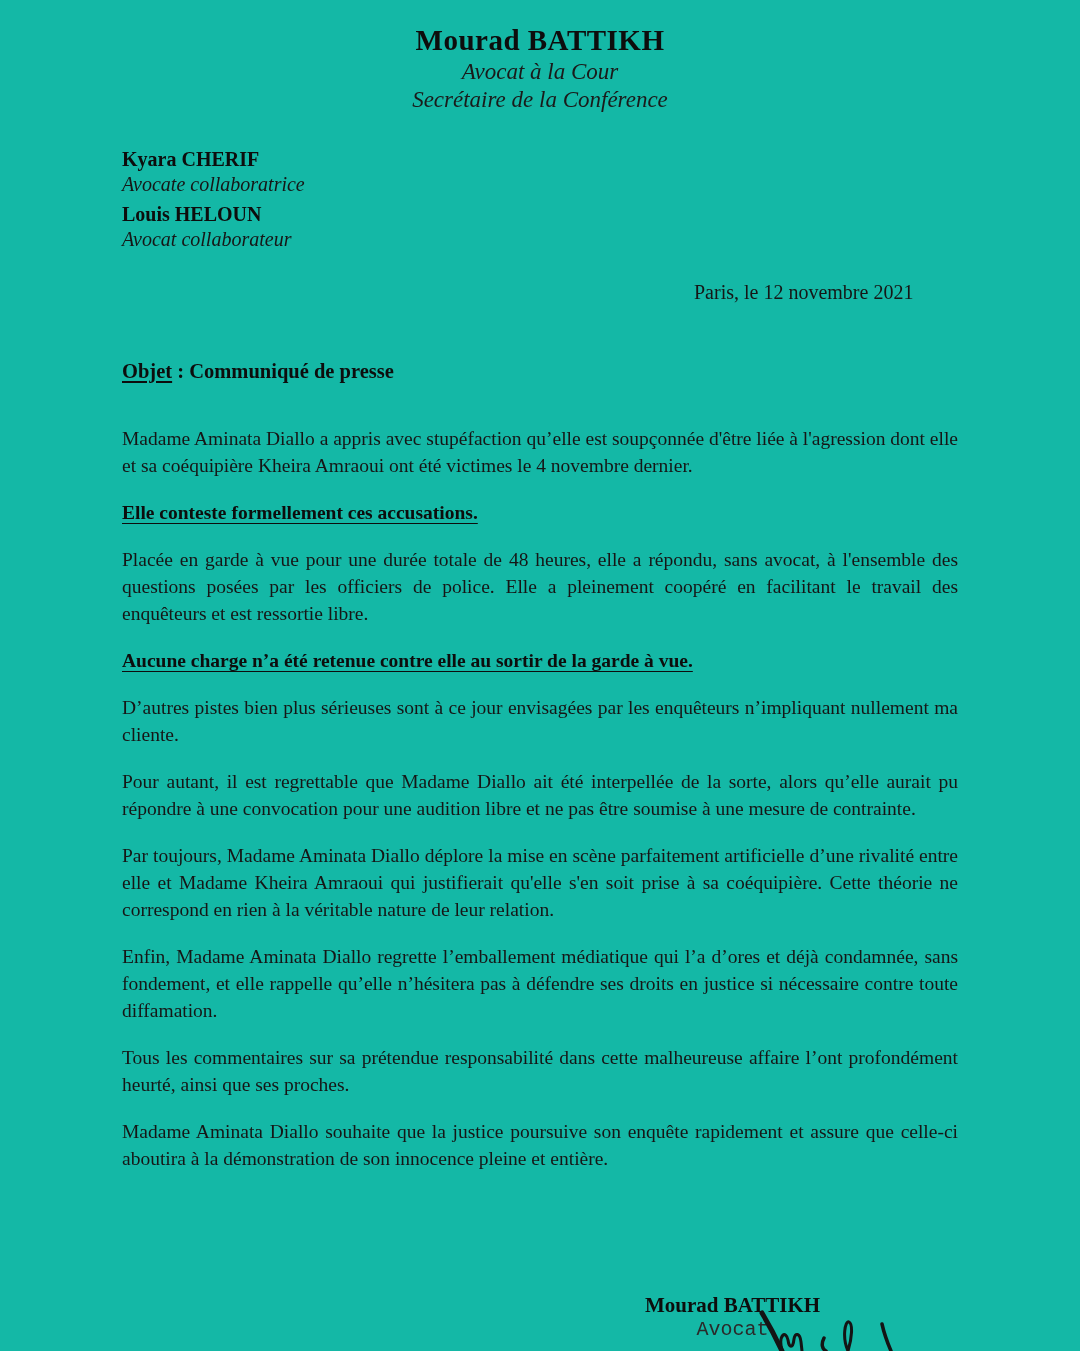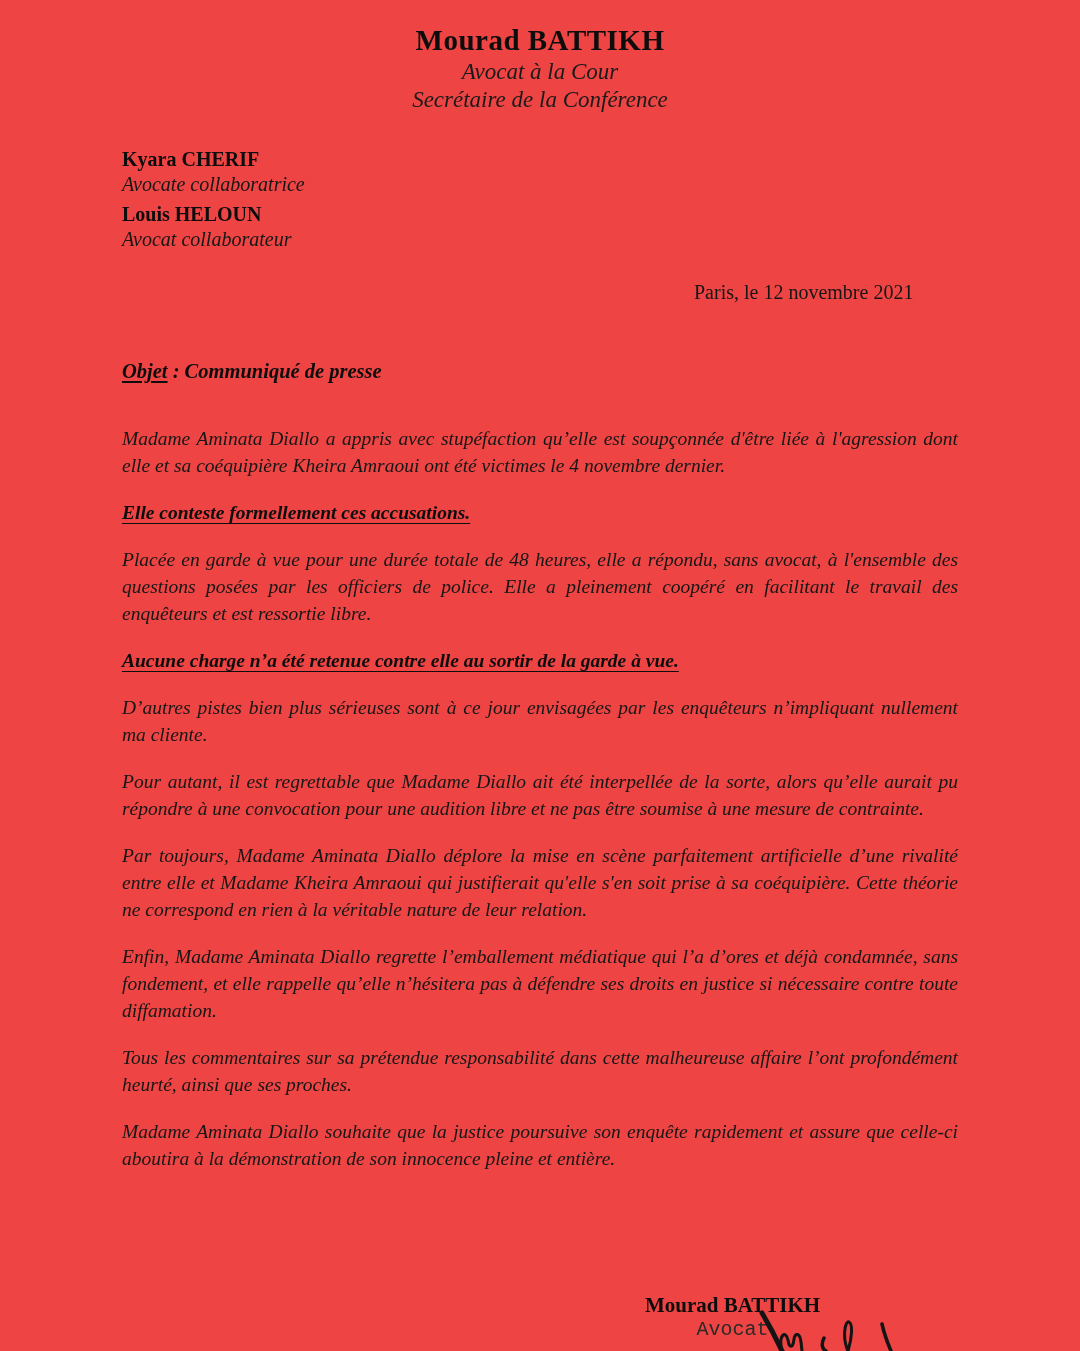--- a/index.html
+++ b/index.html
@@ -1,36 +1,36 @@
 <!DOCTYPE html>
 <html><head>
 <meta charset="utf-8">
 <style>
   html,body{margin:0;padding:0;background:#ffffff;}
   .page{
     position:relative;
     width:1080px;height:1351px;
-    background:#ef4444;
+    background:#14b8a6;
     overflow:hidden;
     font-family:"Liberation Serif","DejaVu Serif",serif;
     color:#161616;
   }
   
   .lh-center{position:absolute;top:22px;left:0;width:100%;text-align:center;}
   .lh-name{font-size:29px;font-weight:bold;line-height:36px;letter-spacing:.5px;color:#0d0d0d;}
   .lh-sub{font-size:23px;font-style:italic;line-height:28px;color:#1a1a1a;}
   .collab{position:absolute;left:122px;}
   .collab-1{top:117px;margin-top:30px;}
   .collab-2{top:202px;}
   .collab-name{font-size:20px;font-weight:bold;line-height:25px;color:#0d0d0d;}
   .collab-role{font-size:20px;font-style:italic;line-height:25px;text-align:center;}
   
   .dateline{position:absolute;top:280px;left:694px;font-size:20px;line-height:24px;}
   
-  .body{position:absolute;top:358px;left:122px;width:836px;font-size:19.5px;line-height:27px;font-style:italic;}
+  .body{position:absolute;top:358px;left:122px;width:836px;font-size:19.5px;line-height:27px;}
   .subject{margin:0 0 40px 0;font-size:20.5px;font-weight:bold;color:#0d0d0d;}
   .subject-label{text-decoration:underline;text-underline-offset:3px;}
   .para{margin:0 0 20px 0;text-align:justify;}
   .heading{margin:0 0 20px 0;font-weight:bold;text-decoration:underline;text-underline-offset:4px;color:#0d0d0d;}
   
   .sig-block{position:absolute;top:1292px;left:560px;width:345px;text-align:center;}
   .sig-name{font-size:21px;font-weight:bold;line-height:26px;color:#0d0d0d;}
   .sig-role{font-size:20px;line-height:24px;color:#2a2a2a;font-family:Liberation Mono, monospace;}
   .sig-mark{position:absolute;left:748px;top:1308px;width:160px;height:43px;}
   .sig-mark path{fill:none;stroke:#141414;stroke-linecap:round;}

